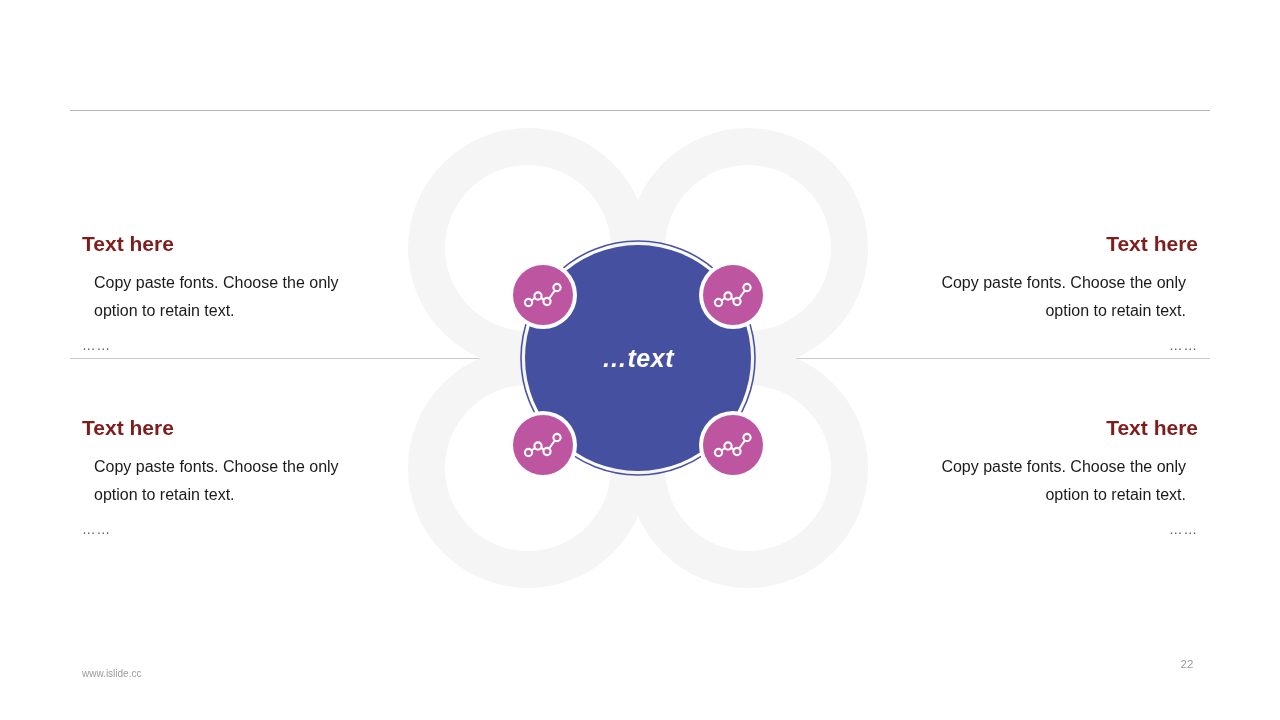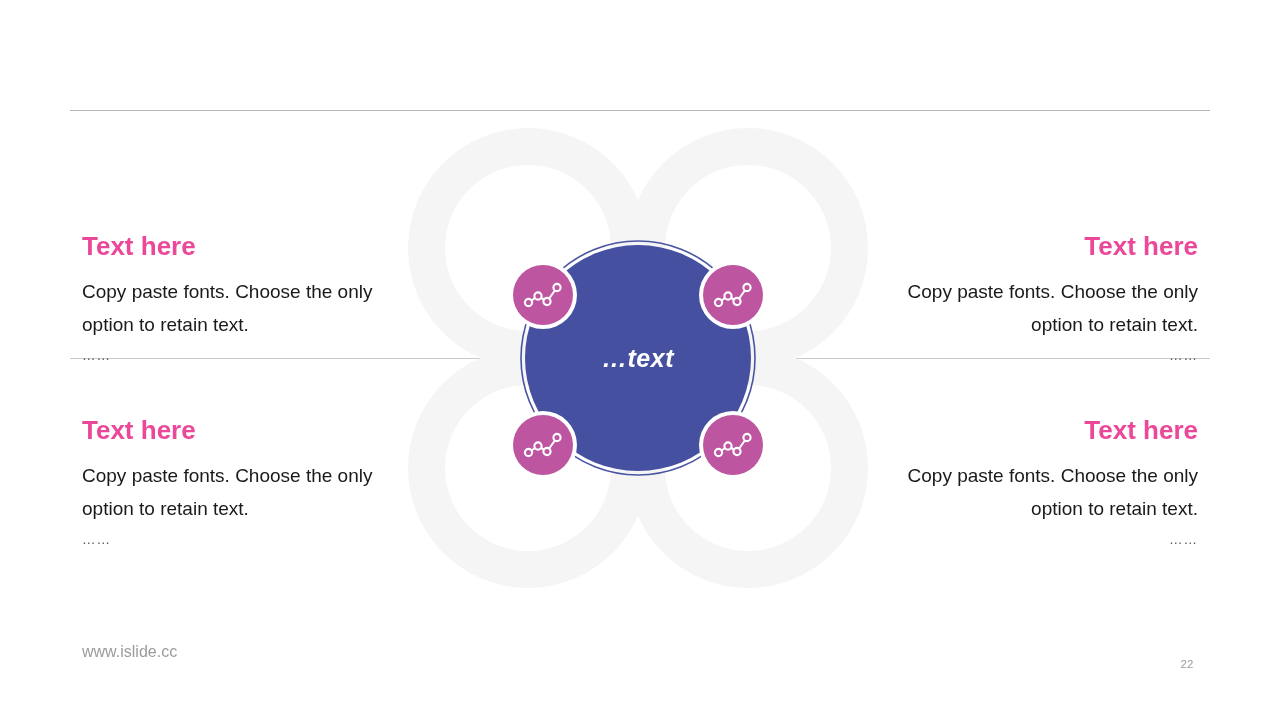--- a/index.html
+++ b/index.html
@@ -74,28 +74,28 @@
   .node-dot {
     fill: #bd55a0;
     stroke: #ffffff;
     stroke-width: 2.1;
   }
 
   
   .block { position: absolute; width: 300px; }
   .block .heading {
     margin: 0 0 14px 0;
-    font-size: 26px;
+    font-size: 21px;
     font-weight: bold;
-    color: #ec4899;
+    color: #7f1d1d;
     line-height: 1.1;
   }
   .block .body {
-    margin: 0;
-    font-size: 19px;
+    margin: 12px;
+    font-size: 16px;
     color: #1a1a1a;
     line-height: 1.75;
   }
   .block .dots {
     margin: 6px 0 0 0;
     font-size: 13.5px;
     color: #555555;
     line-height: 1.4;
     letter-spacing: 1px;
   }
@@ -104,22 +104,22 @@
 
   #block-tl { top: 232px; }
   #block-bl { top: 416px; }
   #block-tr { top: 232px; }
   #block-br { top: 416px; }
 
   
   #footer-url {
     position: absolute;
     left: 82px;
-    top: 643px;
-    font-size: 16px;
+    top: 668px;
+    font-size: 10px;
     color: #9b9b9b;
   }
   #footer-page {
     position: absolute;
     left: 1164px;
     top: 658px;
     width: 46px;
     text-align: center;
     font-size: 11.5px;
     color: #9b9b9b;

